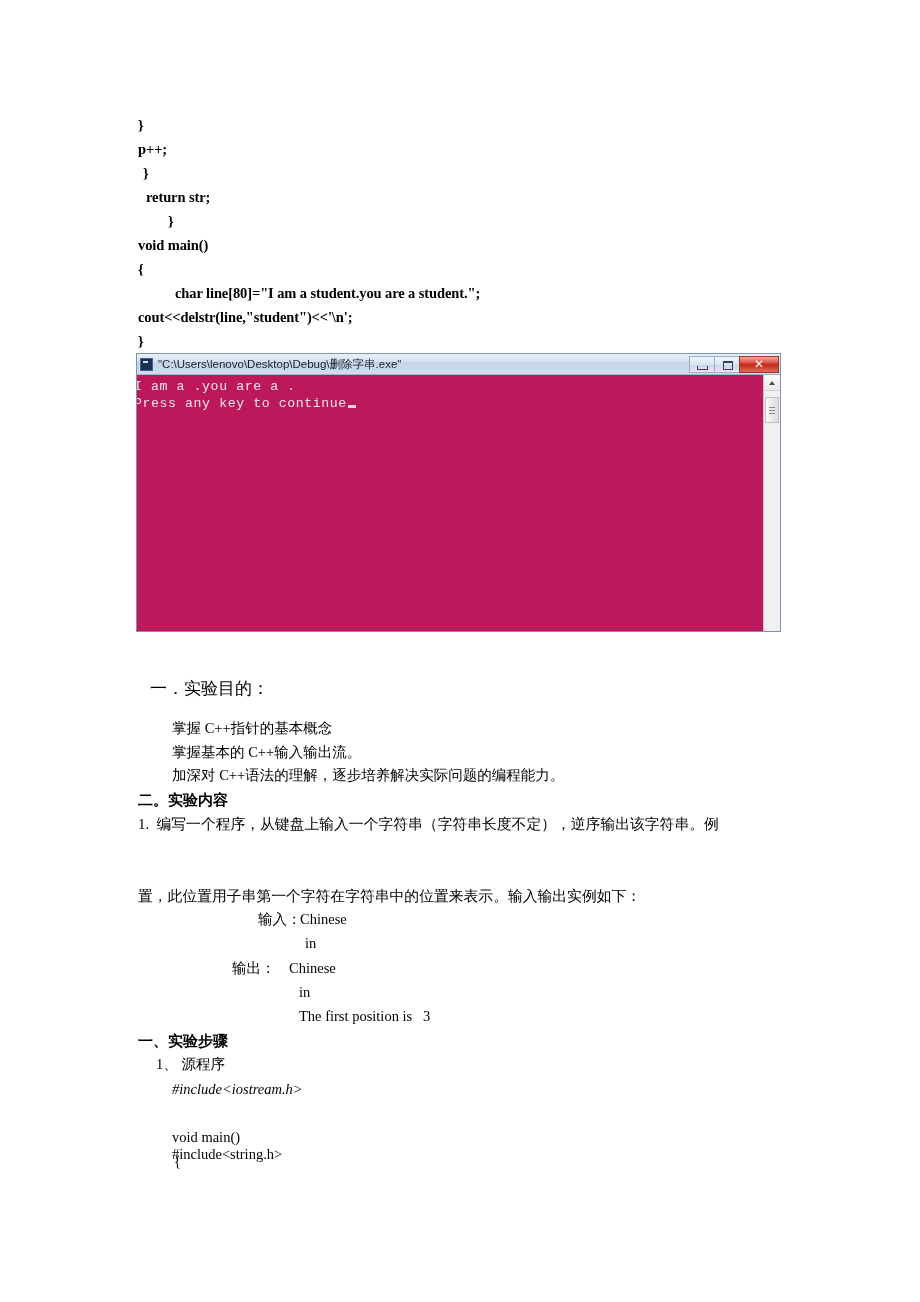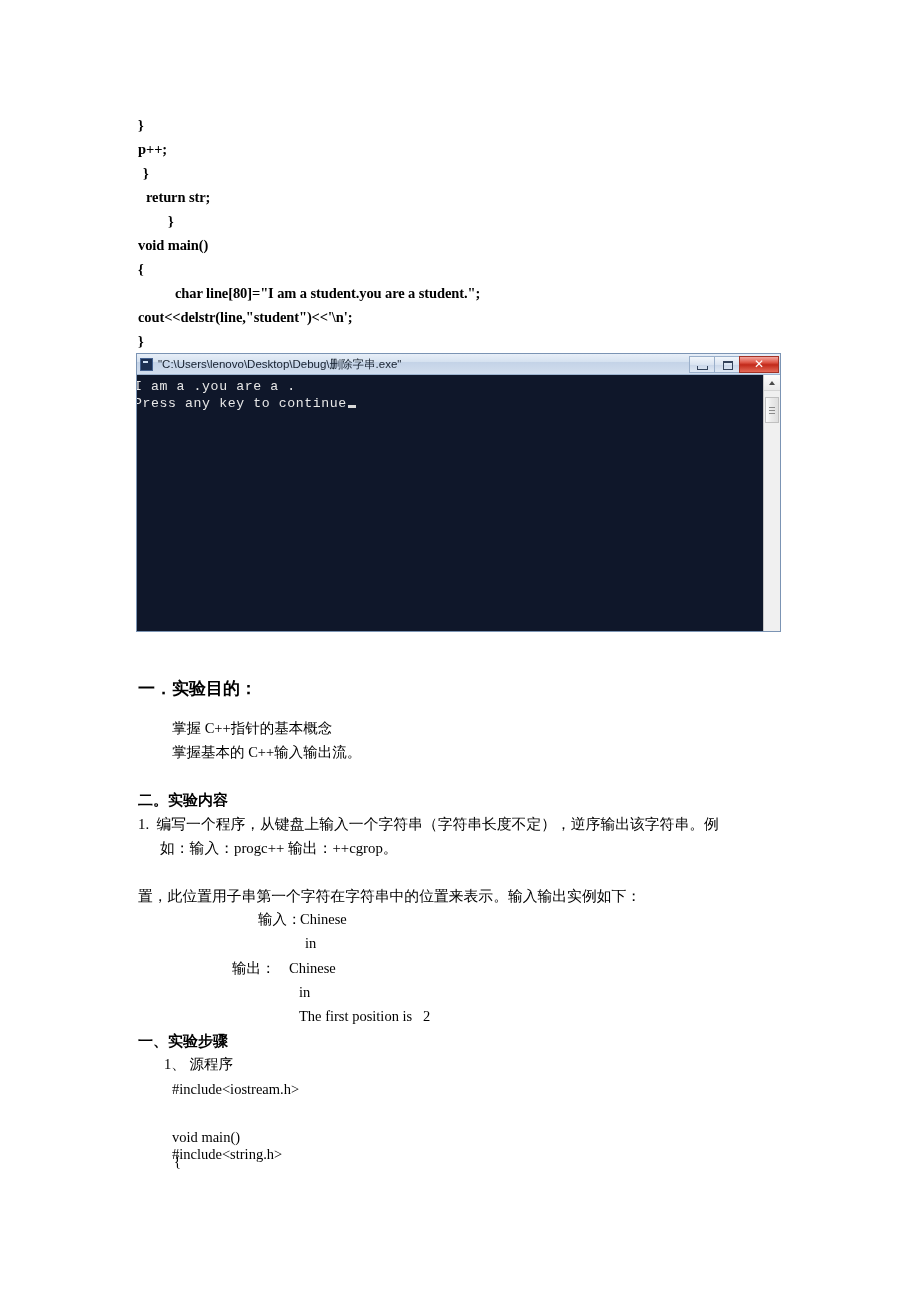--- a/index.html
+++ b/index.html
@@ -36,24 +36,25 @@
 
   .txt {
     position: absolute;
     font-size: 14.5px;
     line-height: 17px;
     white-space: pre;
   }
 
   .heading-cn {
     position: absolute;
-    font-weight: bold;
+    font-weight: normal;
     font-size: 17px;
     line-height: 20px;
     white-space: pre;
+    margin-left: 12px;
   }
   .heading-cn2 {
     position: absolute;
     font-weight: bold;
     font-size: 15px;
     line-height: 18px;
     white-space: pre;
   }
 
   .para {
@@ -170,21 +171,21 @@
     justify-content: center;
     line-height: 1;
   }
 
   .console-body {
     position: absolute;
     left: 0;
     top: 21px;
     right: 0;
     bottom: 0;
-    background: #0f172a;
+    background: #be185d;
     overflow: hidden;
   }
 
   .console-text {
     position: absolute;
     left: -3px;
     top: 3px;
     font-family: "Liberation Mono", "DejaVu Sans Mono", monospace;
     font-size: 13.2px;
     line-height: 17px;
@@ -294,34 +295,34 @@
 
     <div class="scrollbar">
       <div class="sb-arrow"></div>
       <div class="sb-thumb"></div>
     </div>
   </div>
 
   <div class="heading-cn" style="left:138px; top:679px;">一．实验目的：</div>
   <div class="txt" style="left:172px; top:720px;">掌握 C++指针的基本概念</div>
   <div class="txt" style="left:172px; top:744px;">掌握基本的 C++输入输出流。</div>
+  <div class="txt" style="left:172px; top:767px;">加深对 C++语法的理解，逐步培养解决实际问题的编程能力。</div>
 
   <div class="heading-cn2" style="left:138px; top:791px;">二。实验内容</div>
   <div class="para" style="left:138px; top:813px;">1.  编写一个程序，从键盘上输入一个字符串（字符串长度不定），逆序输出该字符串。例</div>
-  <div class="para" style="left:160px; top:837px;">如：输入：progc++ 输出：++cgrop。</div>
   <div class="para" style="left:138px; top:885px;">置，此位置用子串第一个字符在字符串中的位置来表示。输入输出实例如下：</div>
 
   <div class="txt" style="left:258px; top:911px;">输入：</div>
   <div class="txt" style="left:300px; top:911px;">Chinese</div>
   <div class="txt" style="left:305px; top:935px;">in</div>
   <div class="txt" style="left:232px; top:960px;">输出：</div>
   <div class="txt" style="left:289px; top:960px;">Chinese</div>
   <div class="txt" style="left:299px; top:984px;">in</div>
-  <div class="txt" style="left:299px; top:1008px;">The first position is   2</div>
+  <div class="txt" style="left:299px; top:1008px;">The first position is   3</div>
 
   <div class="heading-cn2" style="left:138px; top:1032px;">一、实验步骤</div>
-  <div class="txt" style="left:164px; top:1056px;">1、 源程序</div>
-  <div class="txt" style="left:172px; top:1081px;">#include&lt;iostream.h&gt;</div>
+  <div class="txt" style="left:156px; top:1056px;">1、 源程序</div>
+  <div class="txt" style="left:172px; top:1081px;font-style:italic;">#include&lt;iostream.h&gt;</div>
   <div class="txt" style="left:172px; top:1146px;">#include&lt;string.h&gt;</div>
   <div class="txt" style="left:172px; top:1129px;">void main()</div>
   <div class="txt" style="left:174px; top:1153px;">{</div>
 
 </div>
 
 </body></html>

